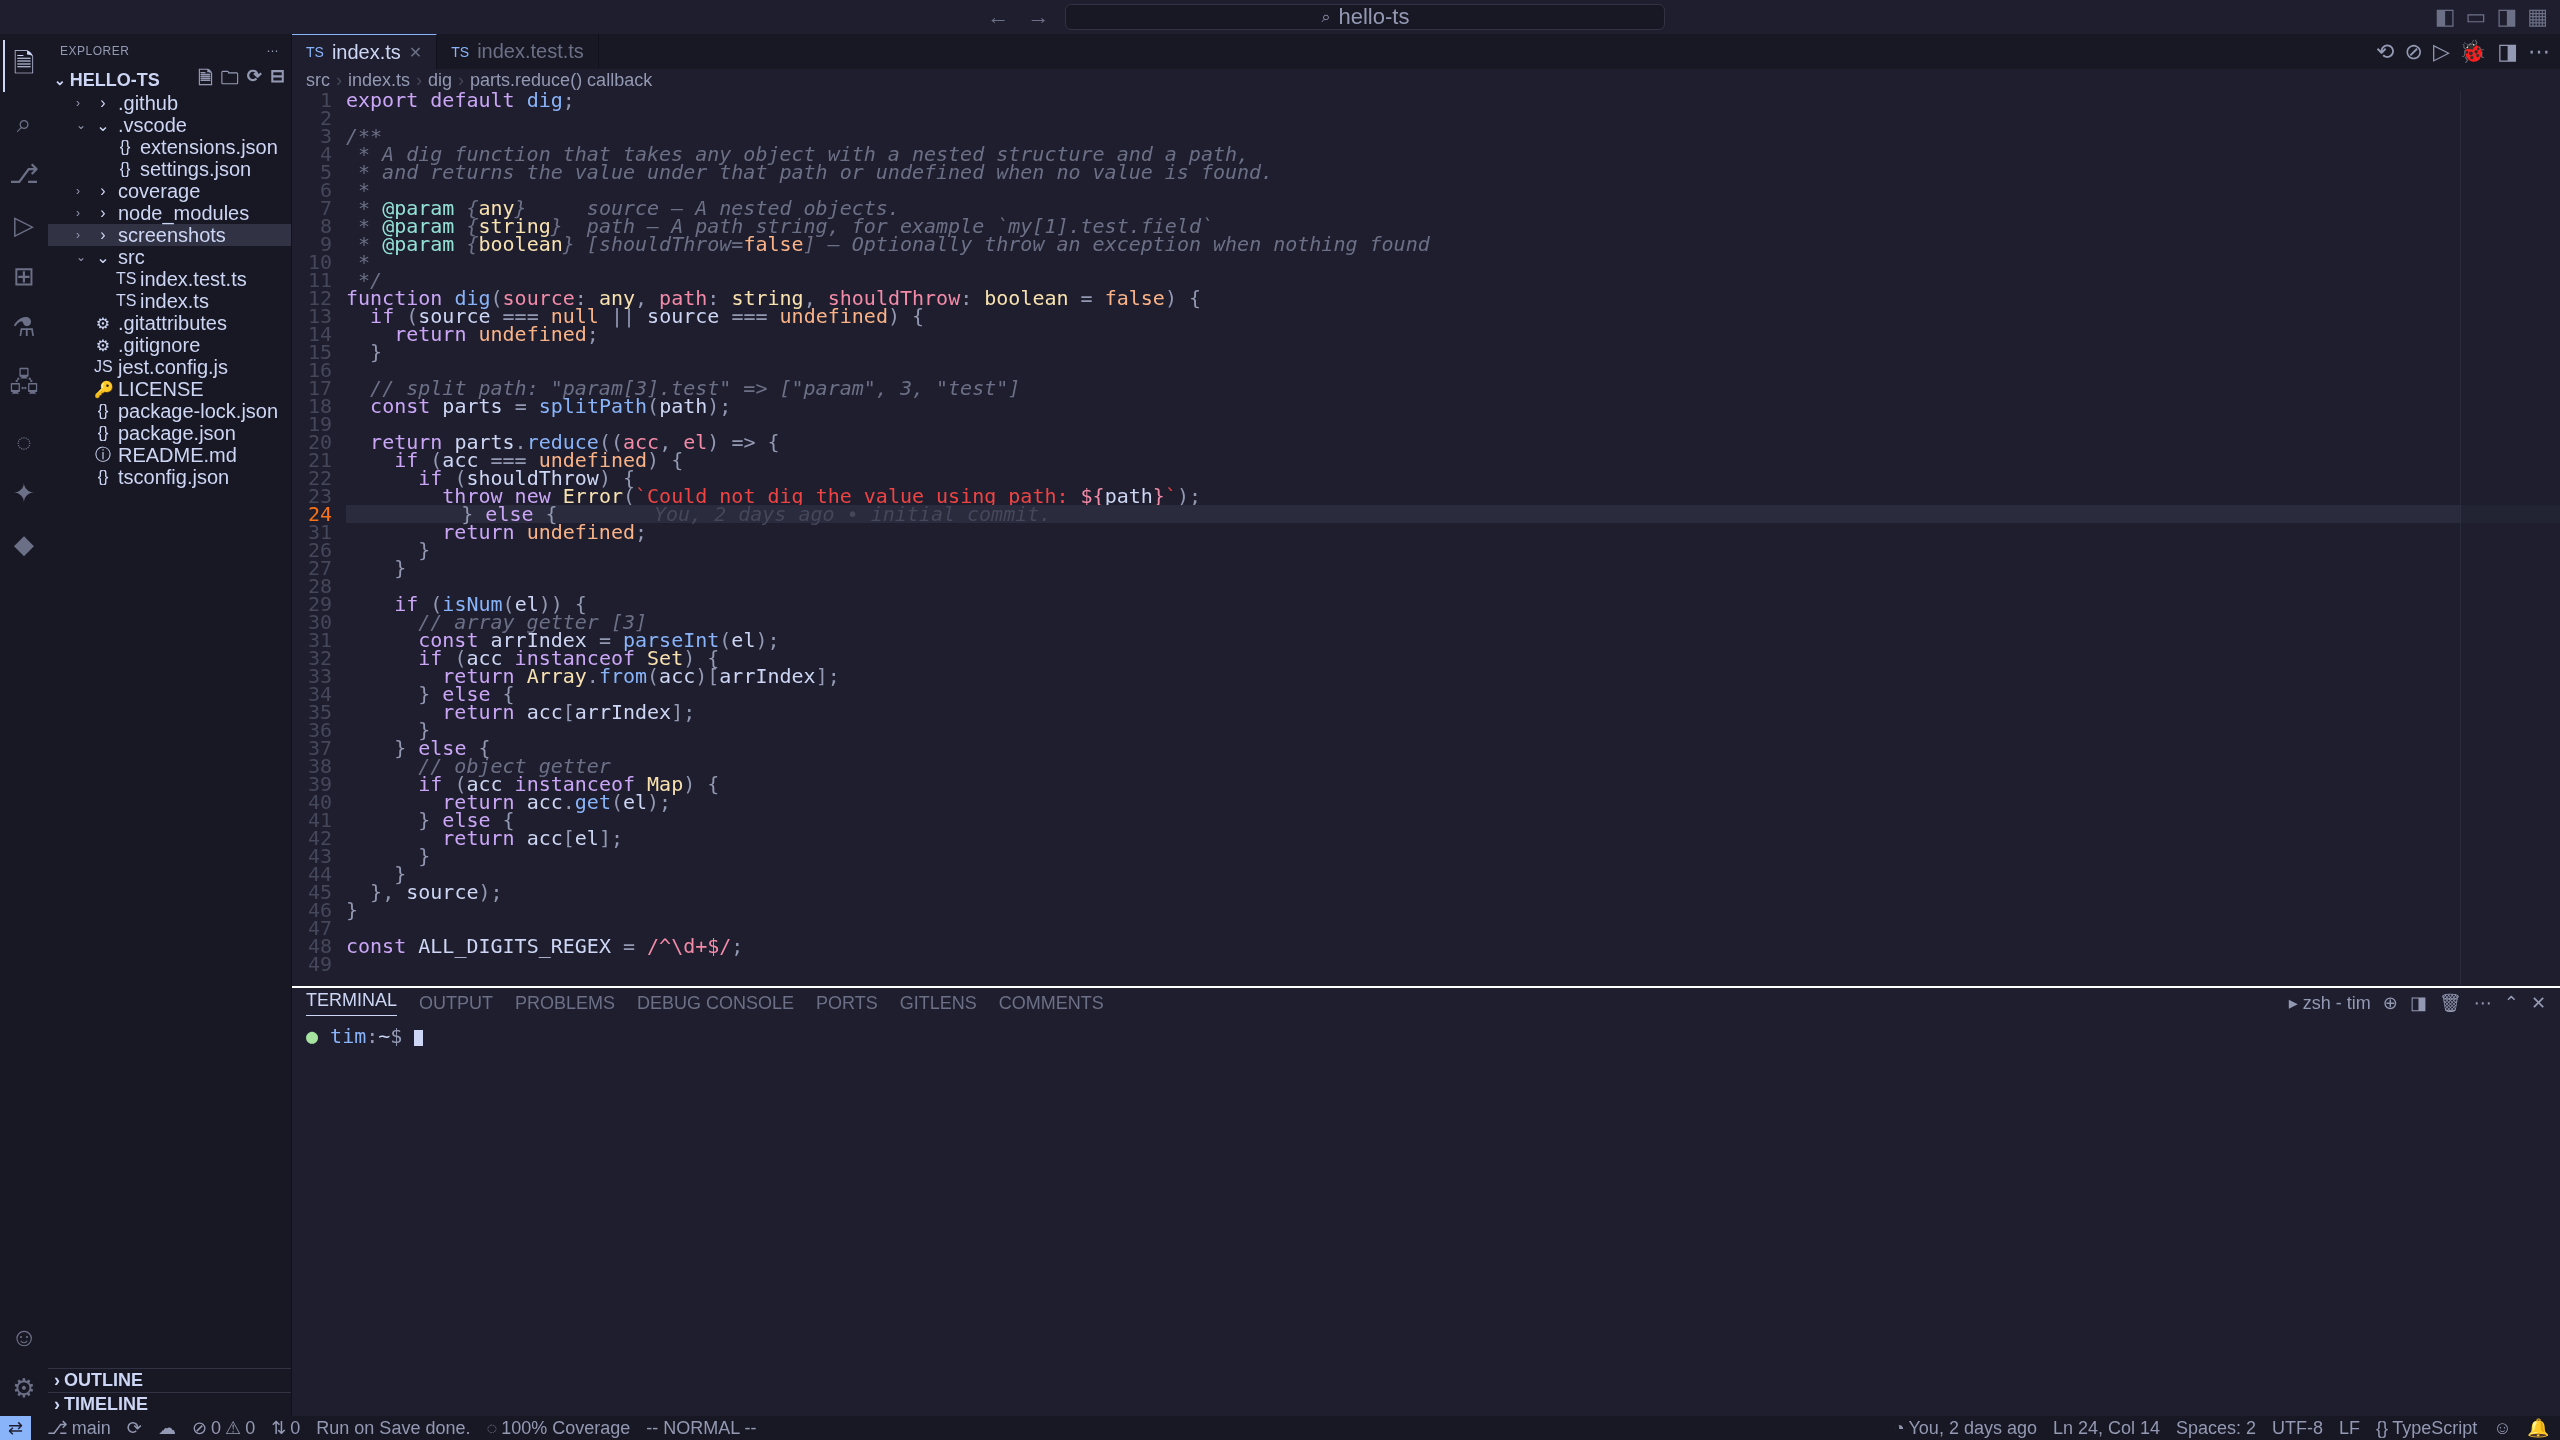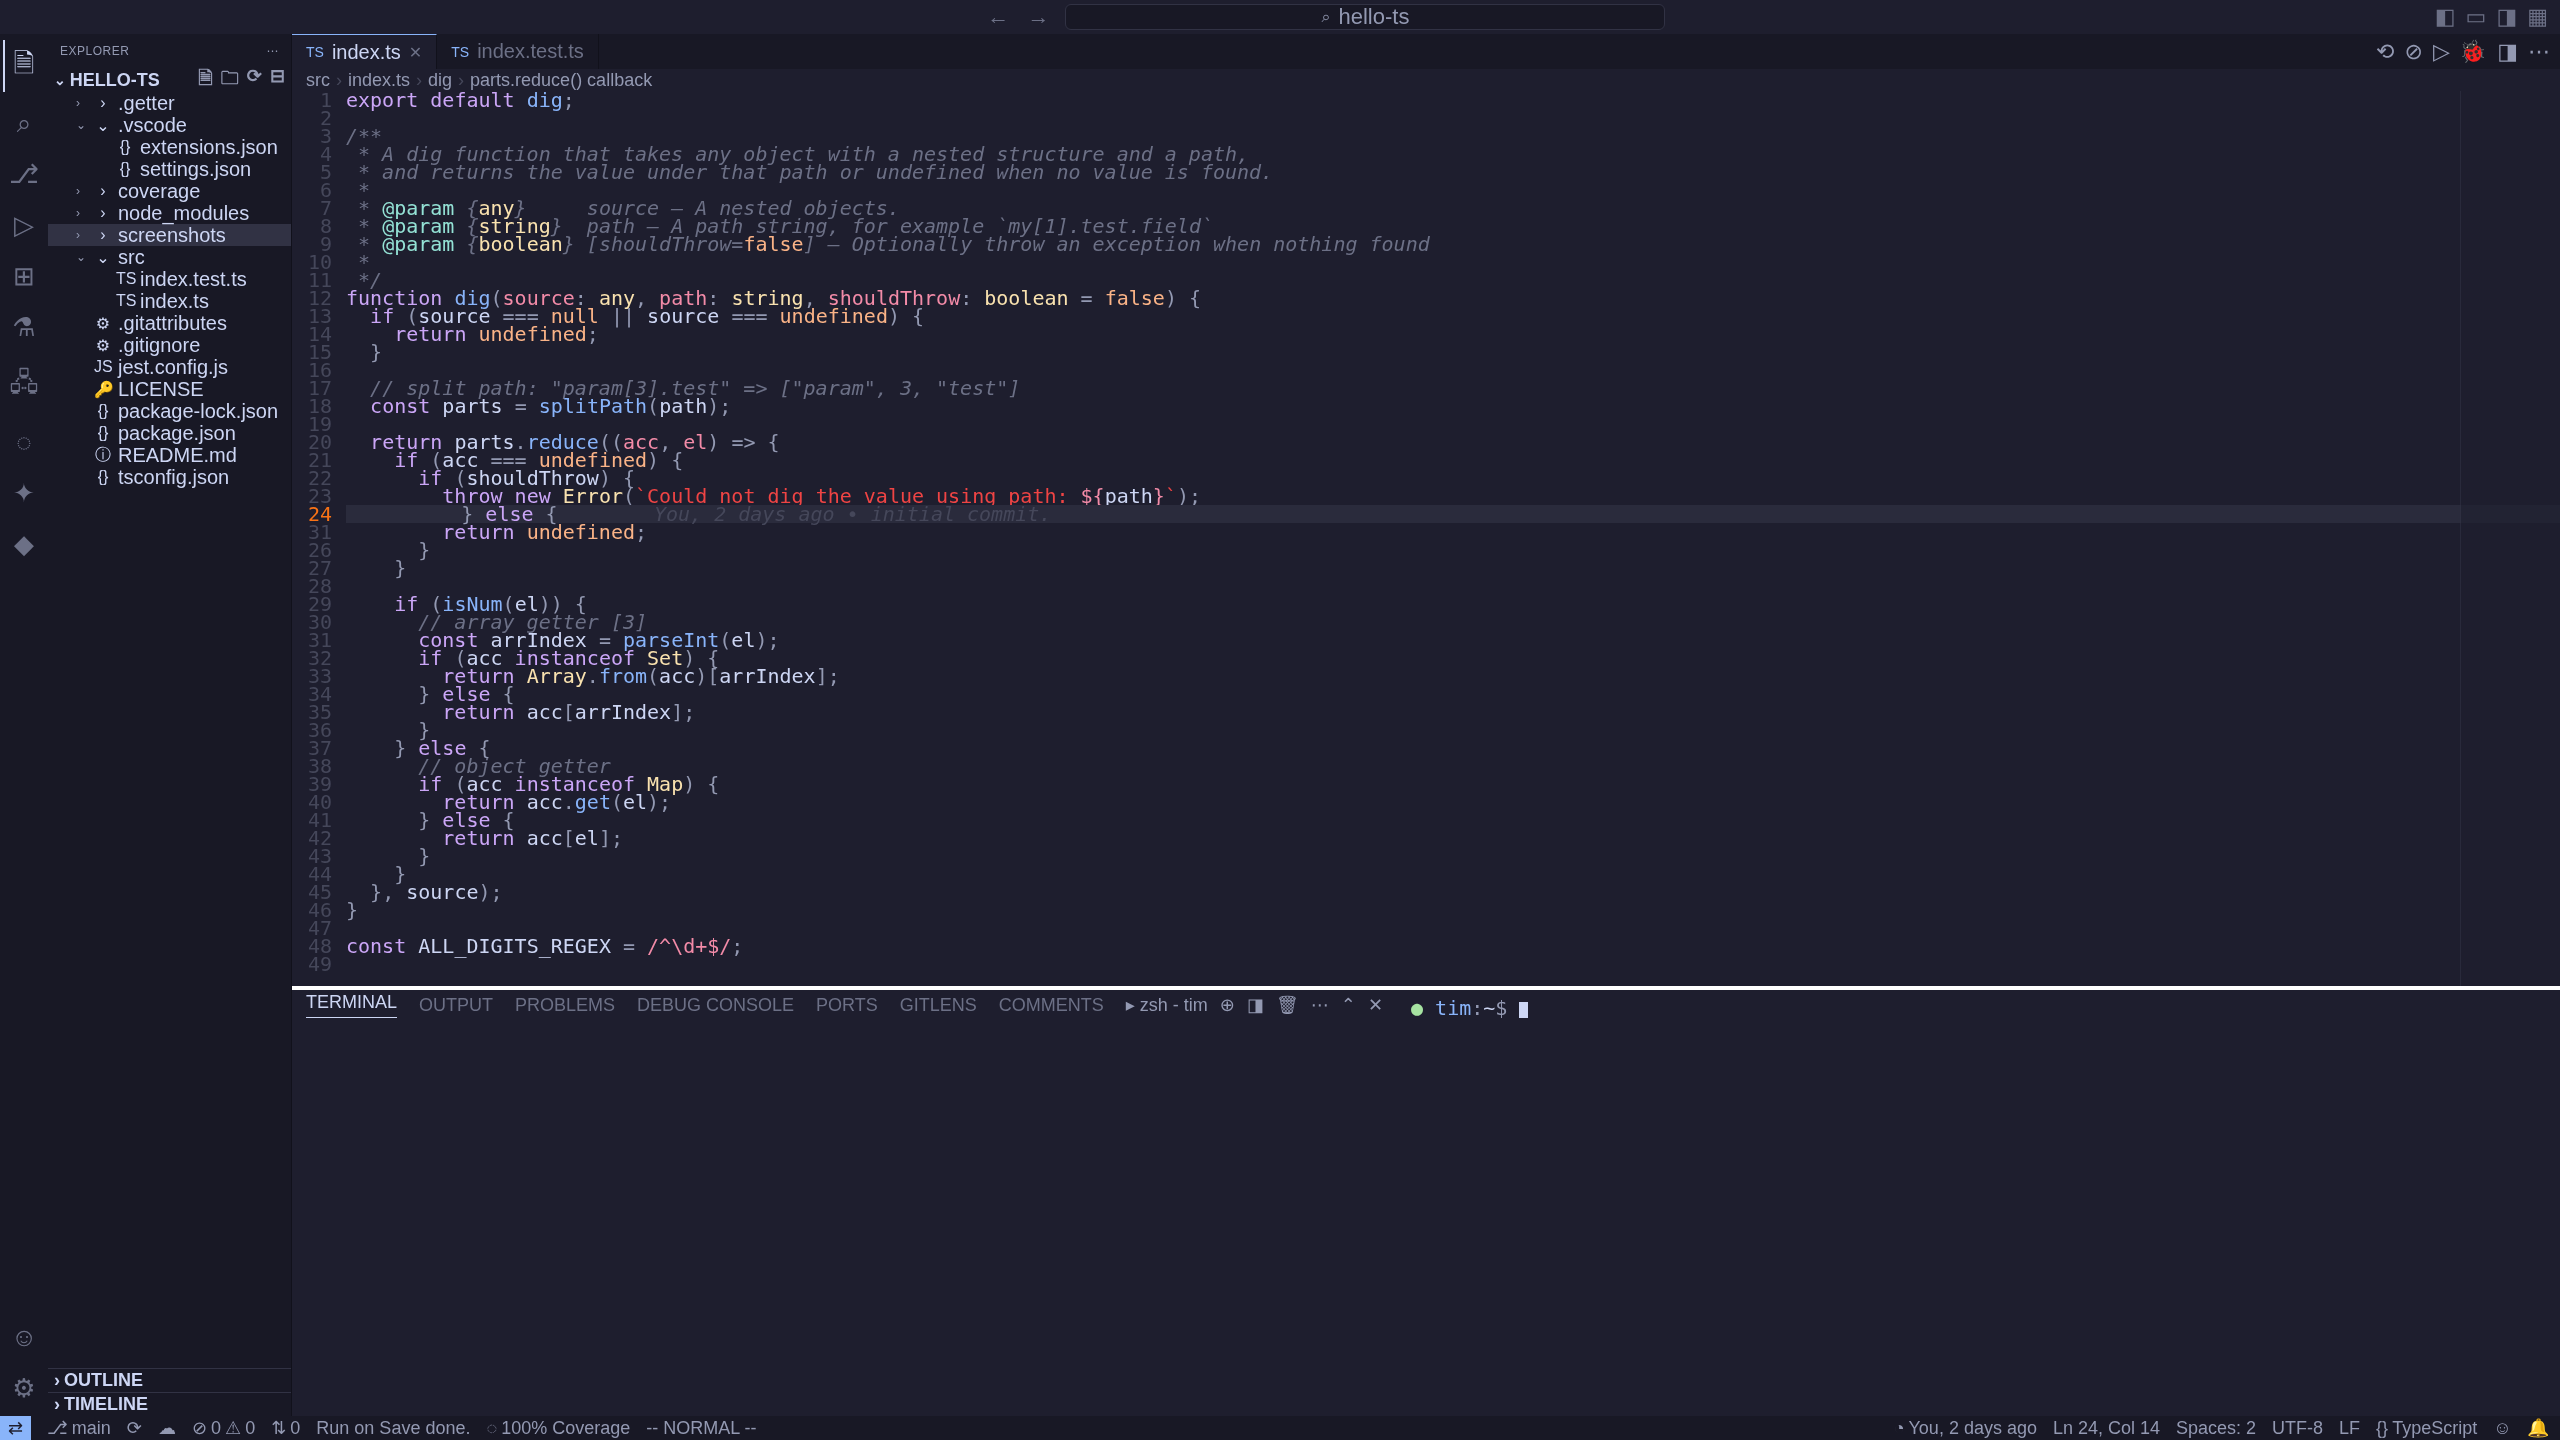--- a/index.html
+++ b/index.html
@@ -126,21 +126,21 @@
 .err{ color: #f38ba8; }
 .blame { color: #45475a; font-style: italic; }
 
 .minimap {
   position: absolute; right: 0; top: 0; width: 100px; height: 100%;
   background: linear-gradient(#1e1e2e, #1e1e2e);
   opacity: .6; border-left: 1px solid #313244;
 }
 
 .panel {
-  height: 430px; border-top: 4px solid #ffffff; display: flex; 
+  height: 430px; border-top: 2px solid #ffffff; display: flex; flex-direction: column;
   background: #1e1e2e;
 }
 .panel-tabs {
   height: 30px; display: flex; align-items: center; gap: 22px;
   padding: 0 14px; font-size: 18px; color: #6c7086;
 }
 .panel-tabs span { cursor: pointer; }
 .panel-tabs span.active { color: #cdd6f4; border-bottom: 1px solid #cdd6f4; padding-bottom: 4px; }
 .panel-tabs .right { margin-left: auto; display: flex; gap: 12px; align-items: flex-end; color: #9399b2; }
 .terminal {
@@ -217,21 +217,21 @@
         <span>🗎</span>
         <span>🗀</span>
         <span>⟳</span>
         <span>⊟</span>
       </span>
     </div>
     <div class="tree" id="tree">
         <div class="tree-item" style="--indent: 28px;">
           <span class="chev">›</span>
           <span class="ficon">›</span>
-          <span>.getter</span>
+          <span>.github</span>
         </div>
         <div class="tree-item" style="--indent: 28px;">
           <span class="chev">⌄</span>
           <span class="ficon">⌄</span>
           <span>.vscode</span>
         </div>
         <div class="tree-item" style="--indent: 50px;">
           <span class="chev"></span>
           <span class="ficon">{}</span>
           <span>extensions.json</span>

